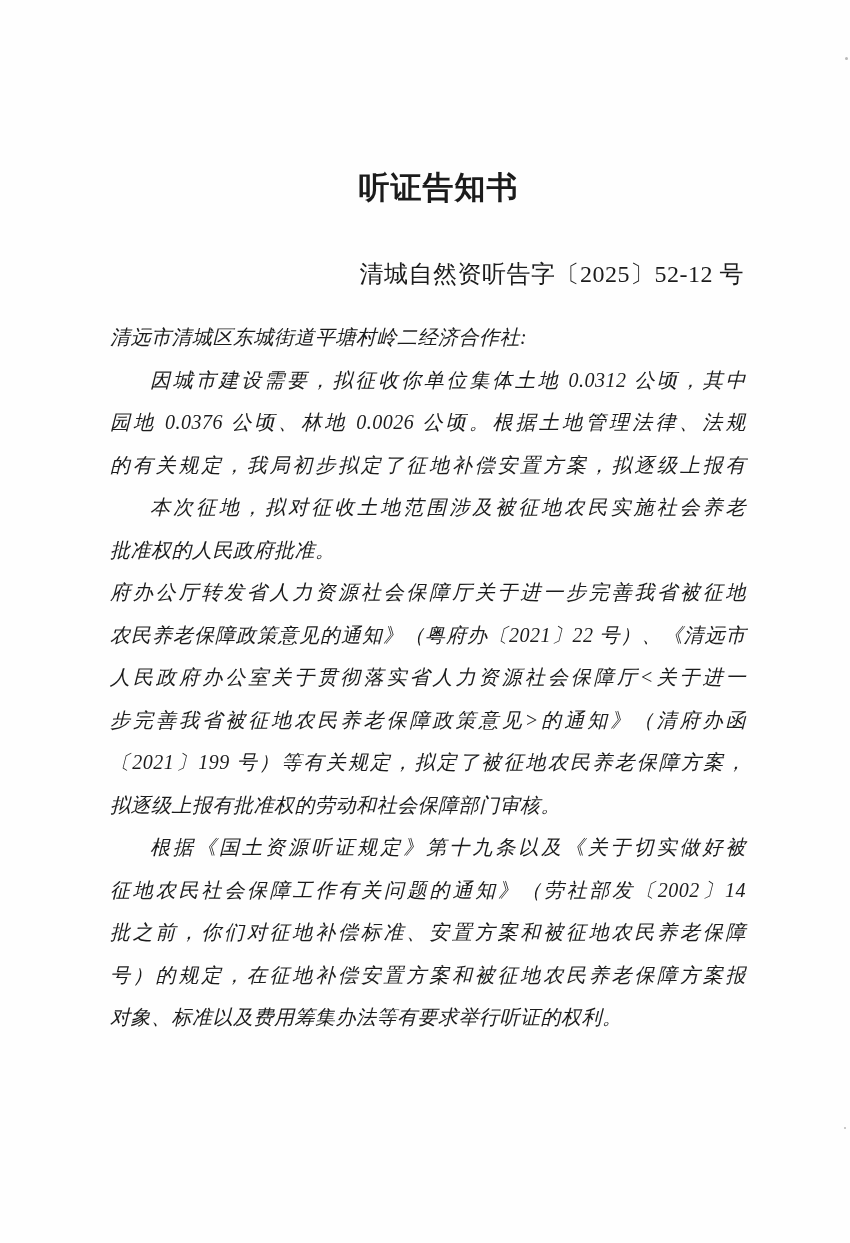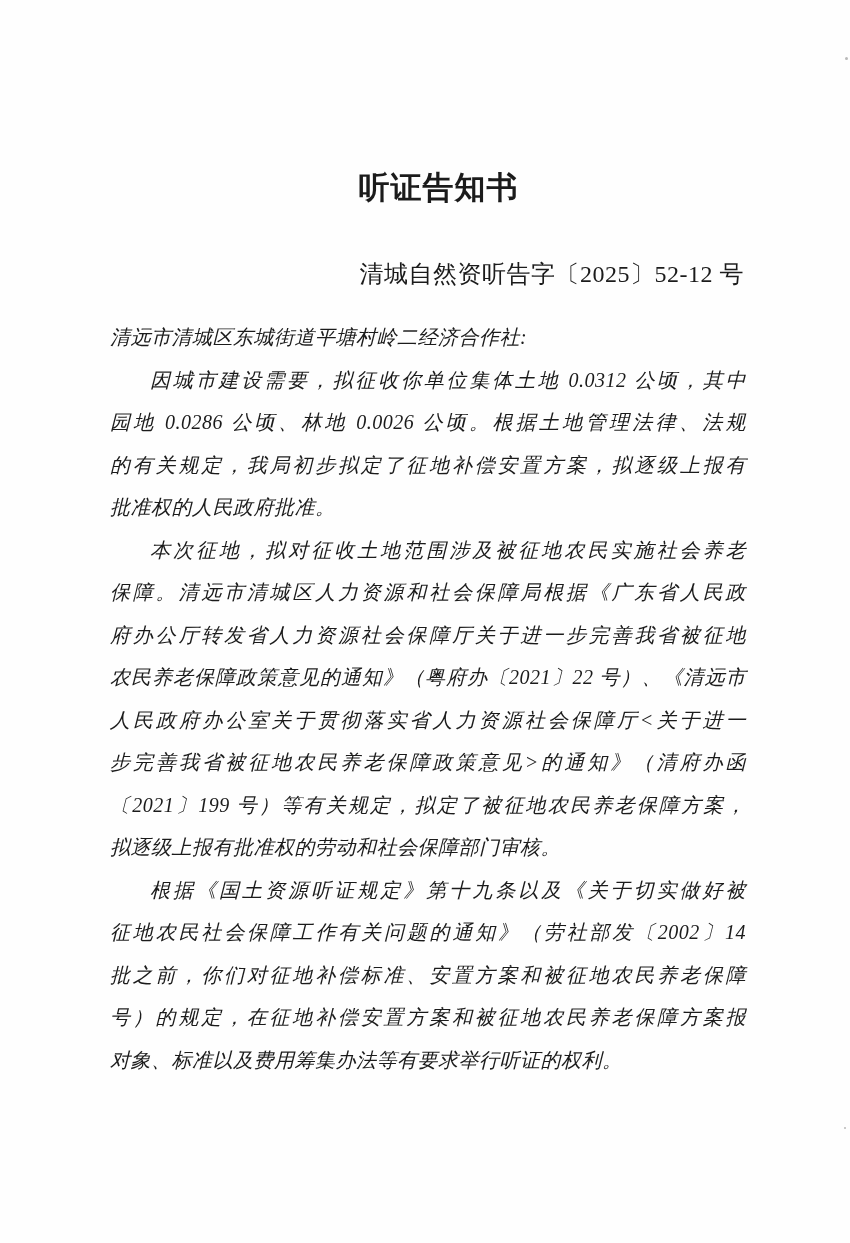--- a/index.html
+++ b/index.html
@@ -80,25 +80,24 @@
 <div class="page">
 
   <div class="doc-title">听证告知书</div>
 
   <div class="doc-number">清城自然资听告字〔2025〕52-12 号</div>
 
   <div class="doc-body">
     <div class="line addressee">清远市清城区东城街道平塘村岭二经济合作社:</div>
 
   <div class="line first">因城市建设需要，拟征收你单位集体土地 0.0312 公顷，其中</div>
-      <div class="line">园地 0.0286 公顷、林地 0.0026 公顷。根据土地管理法律、法规</div>
+      <div class="line">园地 0.0376 公顷、林地 0.0026 公顷。根据土地管理法律、法规</div>
       <div class="line">的有关规定，我局初步拟定了征地补偿安置方案，拟逐级上报有</div>
+      <div class="line first">本次征地，拟对征收土地范围涉及被征地农民实施社会养老</div>
       <div class="line last">批准权的人民政府批准。</div>
-      <div class="line first">本次征地，拟对征收土地范围涉及被征地农民实施社会养老</div>
-      <div class="line">保障。清远市清城区人力资源和社会保障局根据《广东省人民政</div>
       <div class="line">府办公厅转发省人力资源社会保障厅关于进一步完善我省被征地</div>
       <div class="line">农民养老保障政策意见的通知》（粤府办〔2021〕22 号）、《清远市</div>
       <div class="line">人民政府办公室关于贯彻落实省人力资源社会保障厅&lt;关于进一</div>
       <div class="line">步完善我省被征地农民养老保障政策意见&gt;的通知》（清府办函</div>
       <div class="line">〔2021〕199 号）等有关规定，拟定了被征地农民养老保障方案，</div>
       <div class="line last">拟逐级上报有批准权的劳动和社会保障部门审核。</div>
       <div class="line first">根据《国土资源听证规定》第十九条以及《关于切实做好被</div>
       <div class="line">征地农民社会保障工作有关问题的通知》（劳社部发〔2002〕14</div>
       <div class="line">批之前，你们对征地补偿标准、安置方案和被征地农民养老保障</div>
       <div class="line">号）的规定，在征地补偿安置方案和被征地农民养老保障方案报</div>

